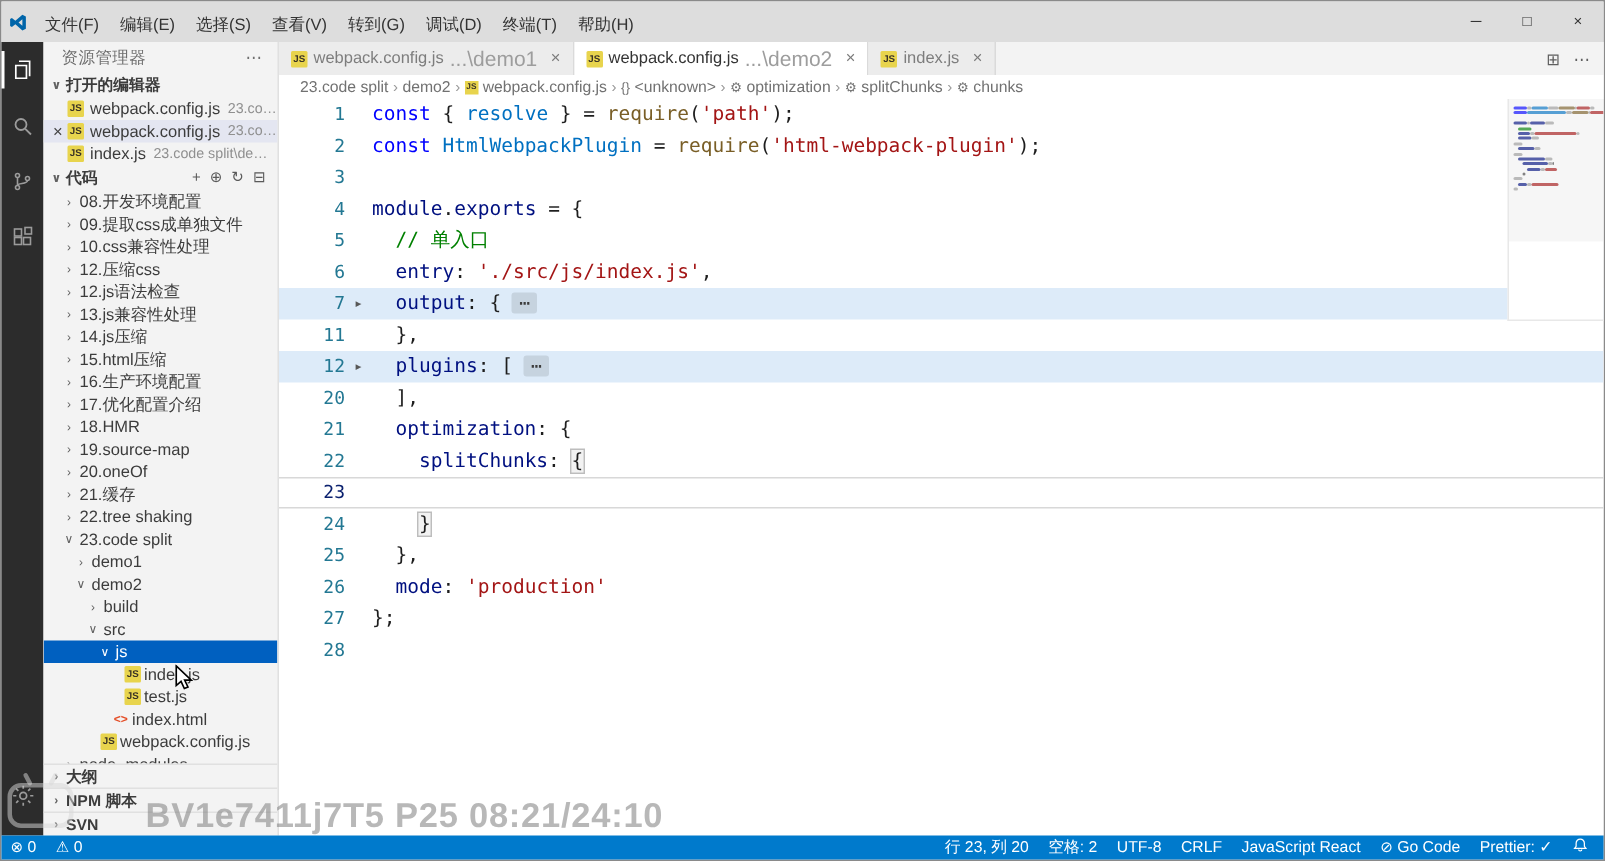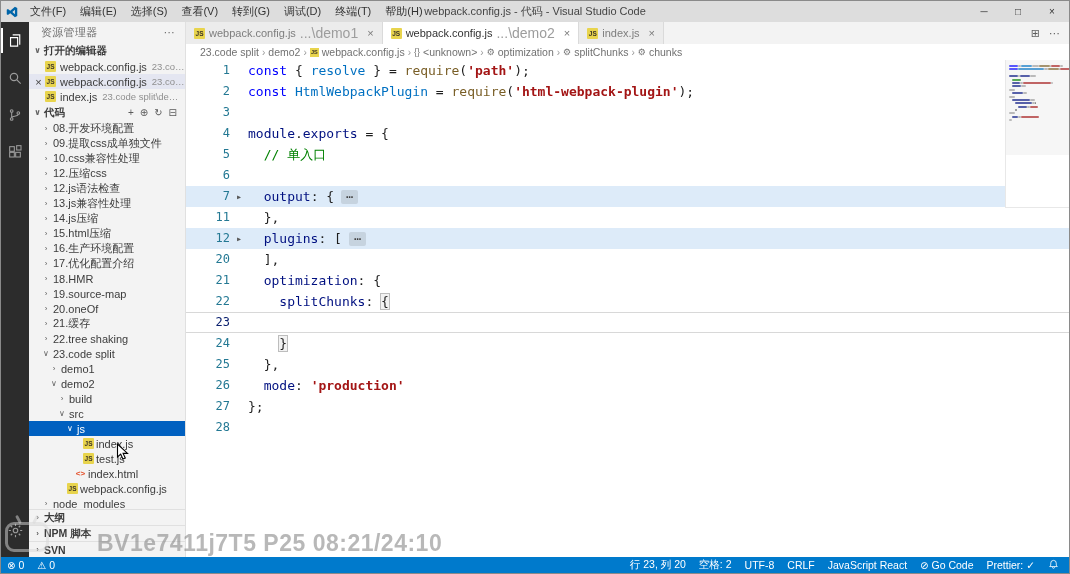--- a/index.html
+++ b/index.html
@@ -5,21 +5,21 @@
   *{box-sizing:border-box;margin:0;padding:0;}
   html,body{width:1070px;height:574px;overflow:hidden;}
   body{font-family:"Liberation Sans","DejaVu Sans",sans-serif;font-size:12px;color:#333;background:#fff;}
 
   .window{width:1070px;height:574px;display:flex;flex-direction:column;position:relative;background:#fff;border:1px solid #8a8a8a;}
 
   
   .titlebar{flex:0 0 21px;background:var(--titlebar_bg,#ddd);display:flex;align-items:center;font-size:11px;color:#333;position:relative;z-index:5;}
   .logo{width:22px;display:flex;justify-content:center;align-items:center;}
   .menus{display:flex;}
-  .menu-item{padding:0 7px;line-height:21px;white-space:nowrap;}
+  .menu-item{padding:0 7px;line-height:21px;white-space:nowrap;margin-top:6px;}
   .tb-title{position:absolute;left:50%;transform:translateX(-50%);white-space:nowrap;color:#444;}
   .tb-controls{margin-left:auto;display:flex;}
   .tb-btn{width:34px;text-align:center;line-height:21px;font-size:10px;}
 
   
   .main{flex:1;display:flex;min-height:0;position:relative;}
 
   .activitybar{flex:0 0 28px;background:var(--activity_bar_bg,#2c2c2c);display:flex;flex-direction:column;align-items:center;}
   .ab-item{width:28px;height:37px;display:flex;align-items:center;justify-content:center;color:#9b9b9b;position:relative;}
   .ab-item.active{color:#fff;}
@@ -71,21 +71,21 @@
   .code-line{display:flex;height:21px;line-height:21px;font-size:13px;}
   .code-line.hl{background:var(--fold_highlight,#ddebf9);}
   .code-line.current{box-shadow:inset 0 1px 0 #d8d8d8,inset 0 -1px 0 #d8d8d8;}
   .gutter{flex:0 0 44px;text-align:right;color:var(--line_number,#237893);font-size:12px;}
   .gutter.cur{color:var(--line_number_active,#0b216f);}
   .foldcol{flex:0 0 18px;text-align:center;color:#585858;font-size:10px;}
   .code-text{white-space:pre;}
   .tok-k{color:var(--syn-keyword,#0000ff);}
   .tok-v{color:var(--syn-variable,#0070c1);}
   .tok-f{color:var(--syn-function,#795e26);}
-  .tok-s{color:var(--syn-string,#a31515);font-weight:bold;}
+  .tok-s{color:var(--syn-string,#a31515);}
   .tok-c{color:var(--syn-comment,#008000);}
   .tok-p{color:var(--syn-default,#1e1e1e);}
   .tok-n{color:var(--syn-property,#001080);}
   .tok-b{color:var(--syn-default,#1e1e1e);outline:1px solid #bdbdbd;background:#f2f2f2;}
   .fold-badge{display:inline-block;margin-left:7px;padding:0 5px;background:rgba(0,0,0,0.10);border-radius:2px;color:#3c3c3c;font-size:12px;line-height:14px;}
   .caret{display:inline-block;width:2px;height:15px;background:#1e1e1e;vertical-align:-2px;margin-left:1px;}
 
   .minimap{position:absolute;top:0;right:0;width:64px;height:148px;background:#fff;border-left:1px solid #e8e8e8;border-bottom:1px solid #e8e8e8;padding:5px 3px;overflow:hidden;}
   .mm-slider{position:absolute;left:0;right:0;top:0;height:95px;background:rgba(0,0,0,0.035);}
   .mm-line{display:flex;height:2px;margin-bottom:1.4px;}
@@ -121,21 +121,20 @@
     <nav class="menus" id="menubar">
         <span class="menu-item">文件(F)</span>
         <span class="menu-item">编辑(E)</span>
         <span class="menu-item">选择(S)</span>
         <span class="menu-item">查看(V)</span>
         <span class="menu-item">转到(G)</span>
         <span class="menu-item">调试(D)</span>
         <span class="menu-item">终端(T)</span>
         <span class="menu-item">帮助(H)</span>
       </nav>
-    <div class="tb-title">webpack.config.js - 代码 - Visual Studio Code</div>
     <div class="tb-controls">
       <span class="tb-btn">─</span>
       <span class="tb-btn">□</span>
       <span class="tb-btn">×</span>
     </div>
   </header>
 
   <div class="main">
 
     <aside class="activitybar" id="activitybar">
@@ -427,20 +426,21 @@
               <span class="code-text"><span class="tok-n">module</span><span class="tok-p">.</span><span class="tok-n">exports</span><span class="tok-p"> = {</span></span>
             </div>
             <div class="code-line">
               <span class="gutter">5</span>
               <span class="foldcol"></span>
               <span class="code-text"><span class="tok-p">  </span><span class="tok-c">// 单入口</span></span>
             </div>
             <div class="code-line">
               <span class="gutter">6</span>
               <span class="foldcol"></span>
+              <span class="code-text"><span class="tok-p">  </span><span class="tok-n">entry</span><span class="tok-p">: </span><span class="tok-s">'./src/js/index.js'</span><span class="tok-p">,</span></span>
             </div>
             <div class="code-line hl">
               <span class="gutter">7</span>
               <span class="foldcol">▸</span>
               <span class="code-text"><span class="tok-p">  </span><span class="tok-n">output</span><span class="tok-p">: {</span><span class="fold-badge">⋯</span></span>
             </div>
             <div class="code-line">
               <span class="gutter">11</span>
               <span class="foldcol"></span>
               <span class="code-text"><span class="tok-p">  },</span></span>

